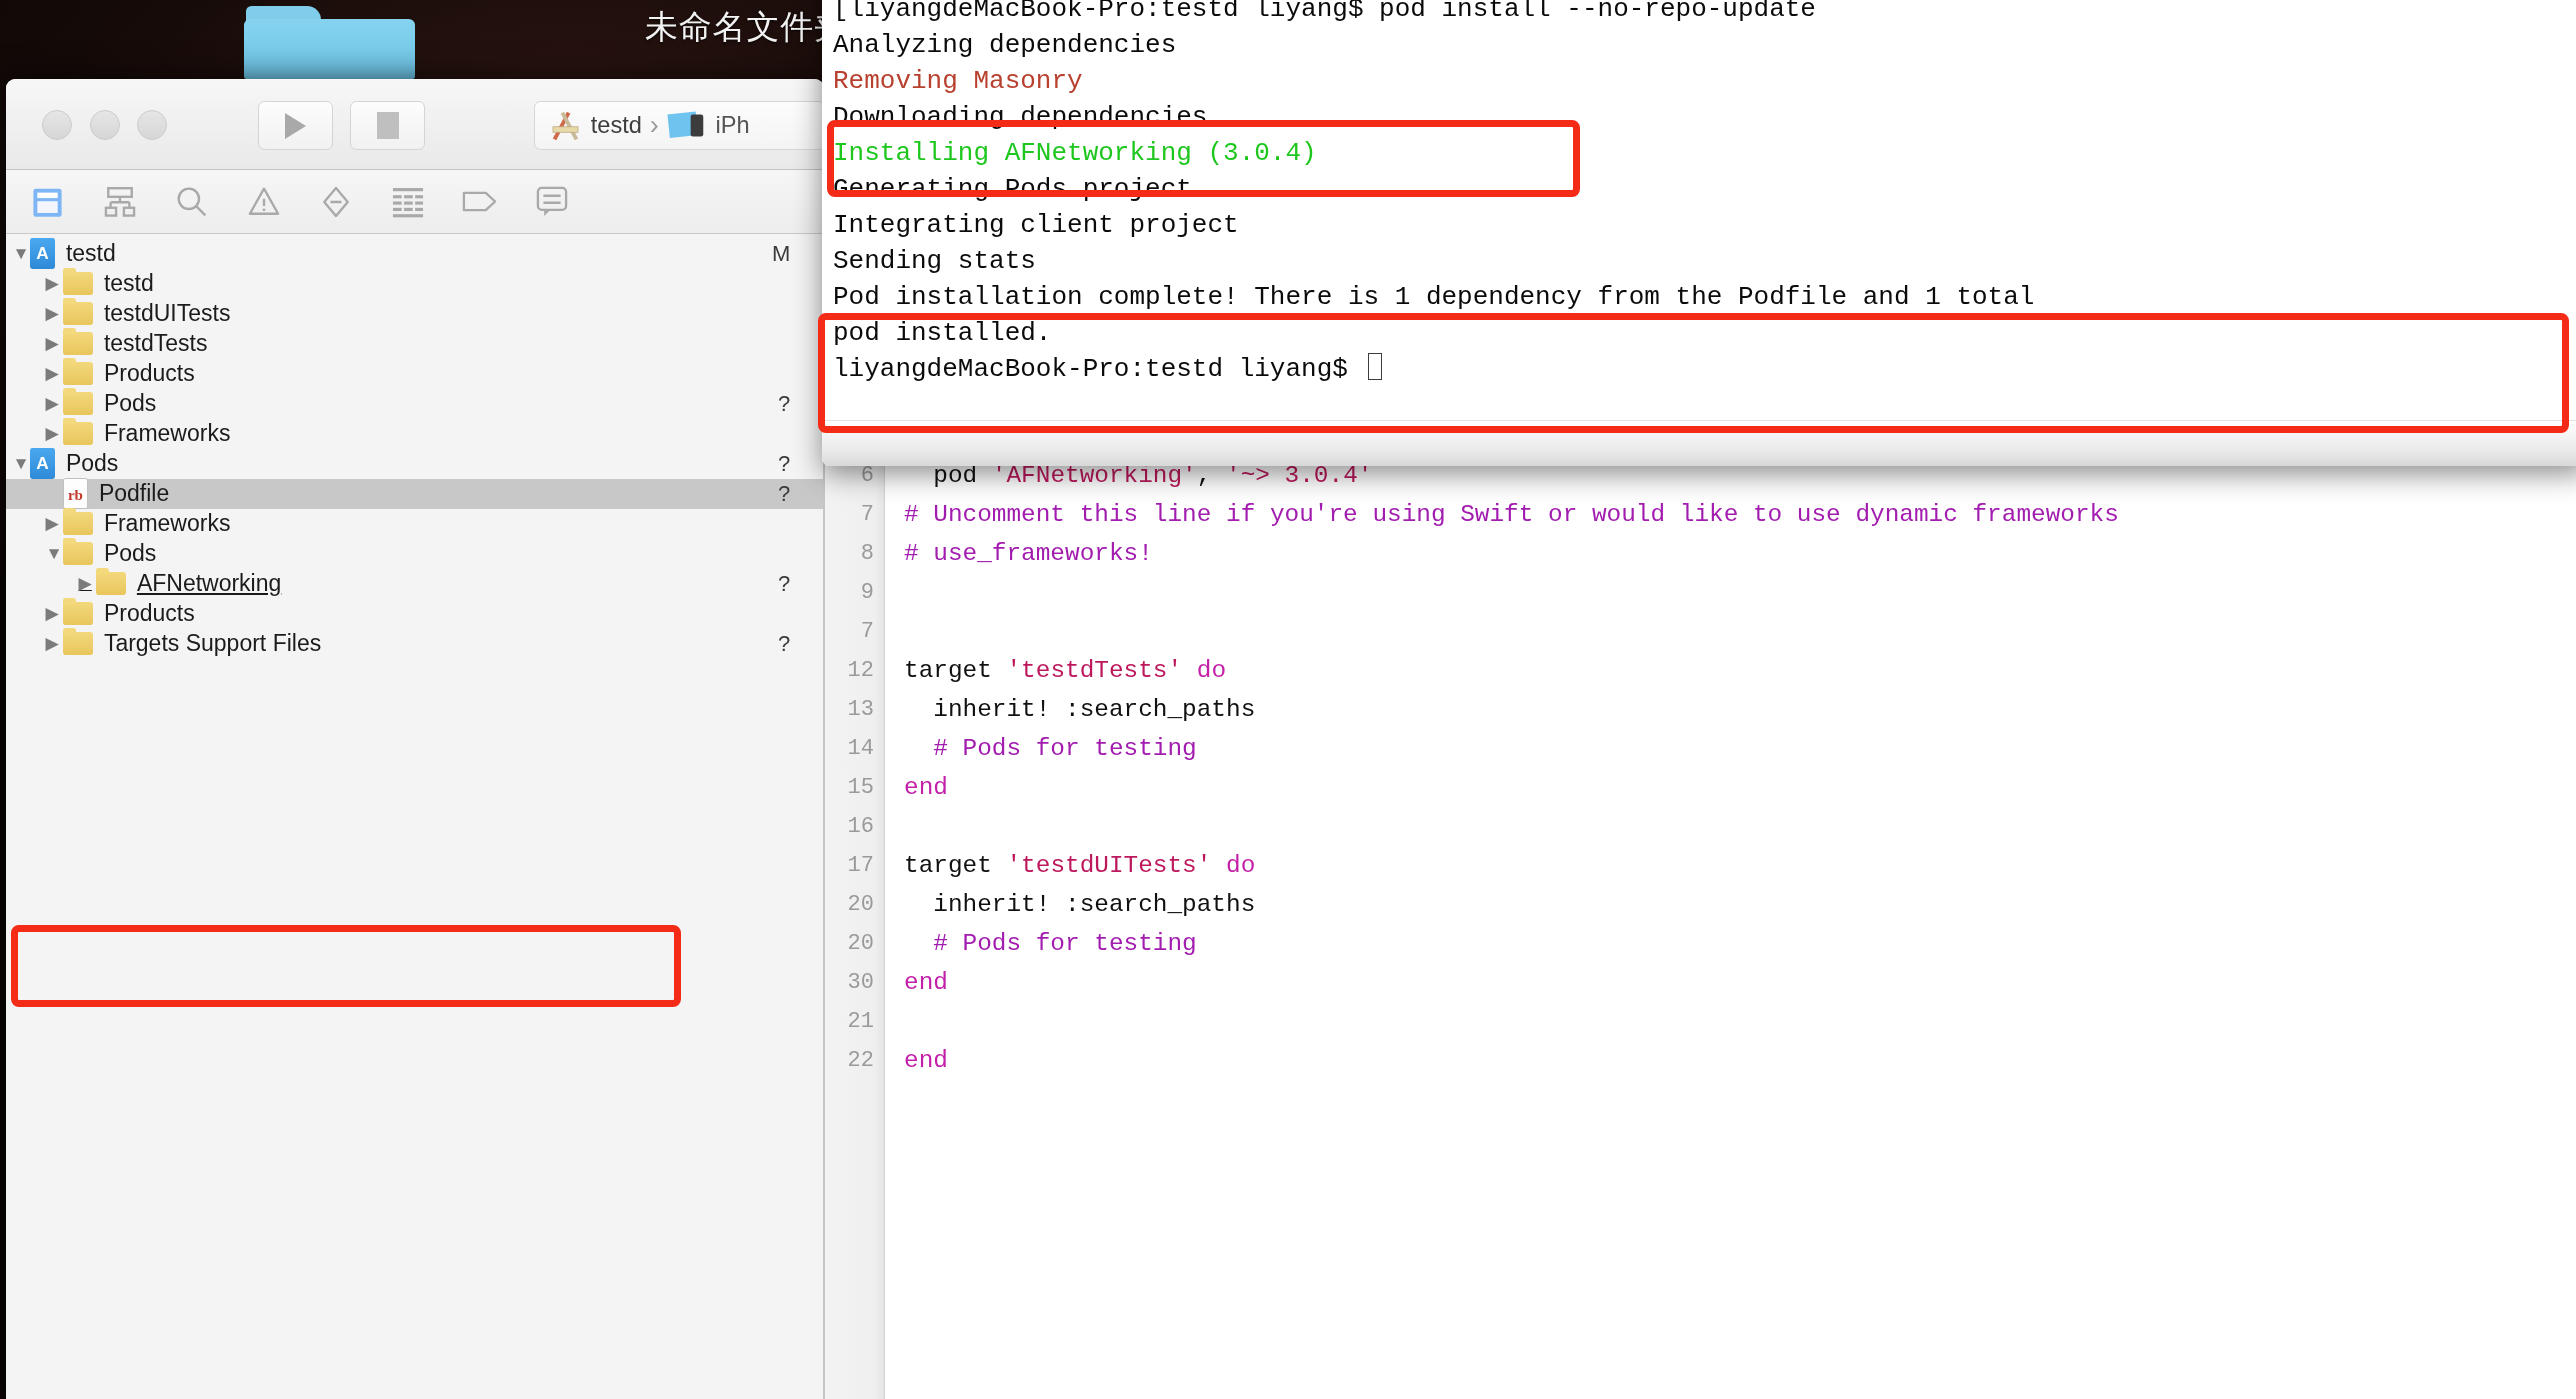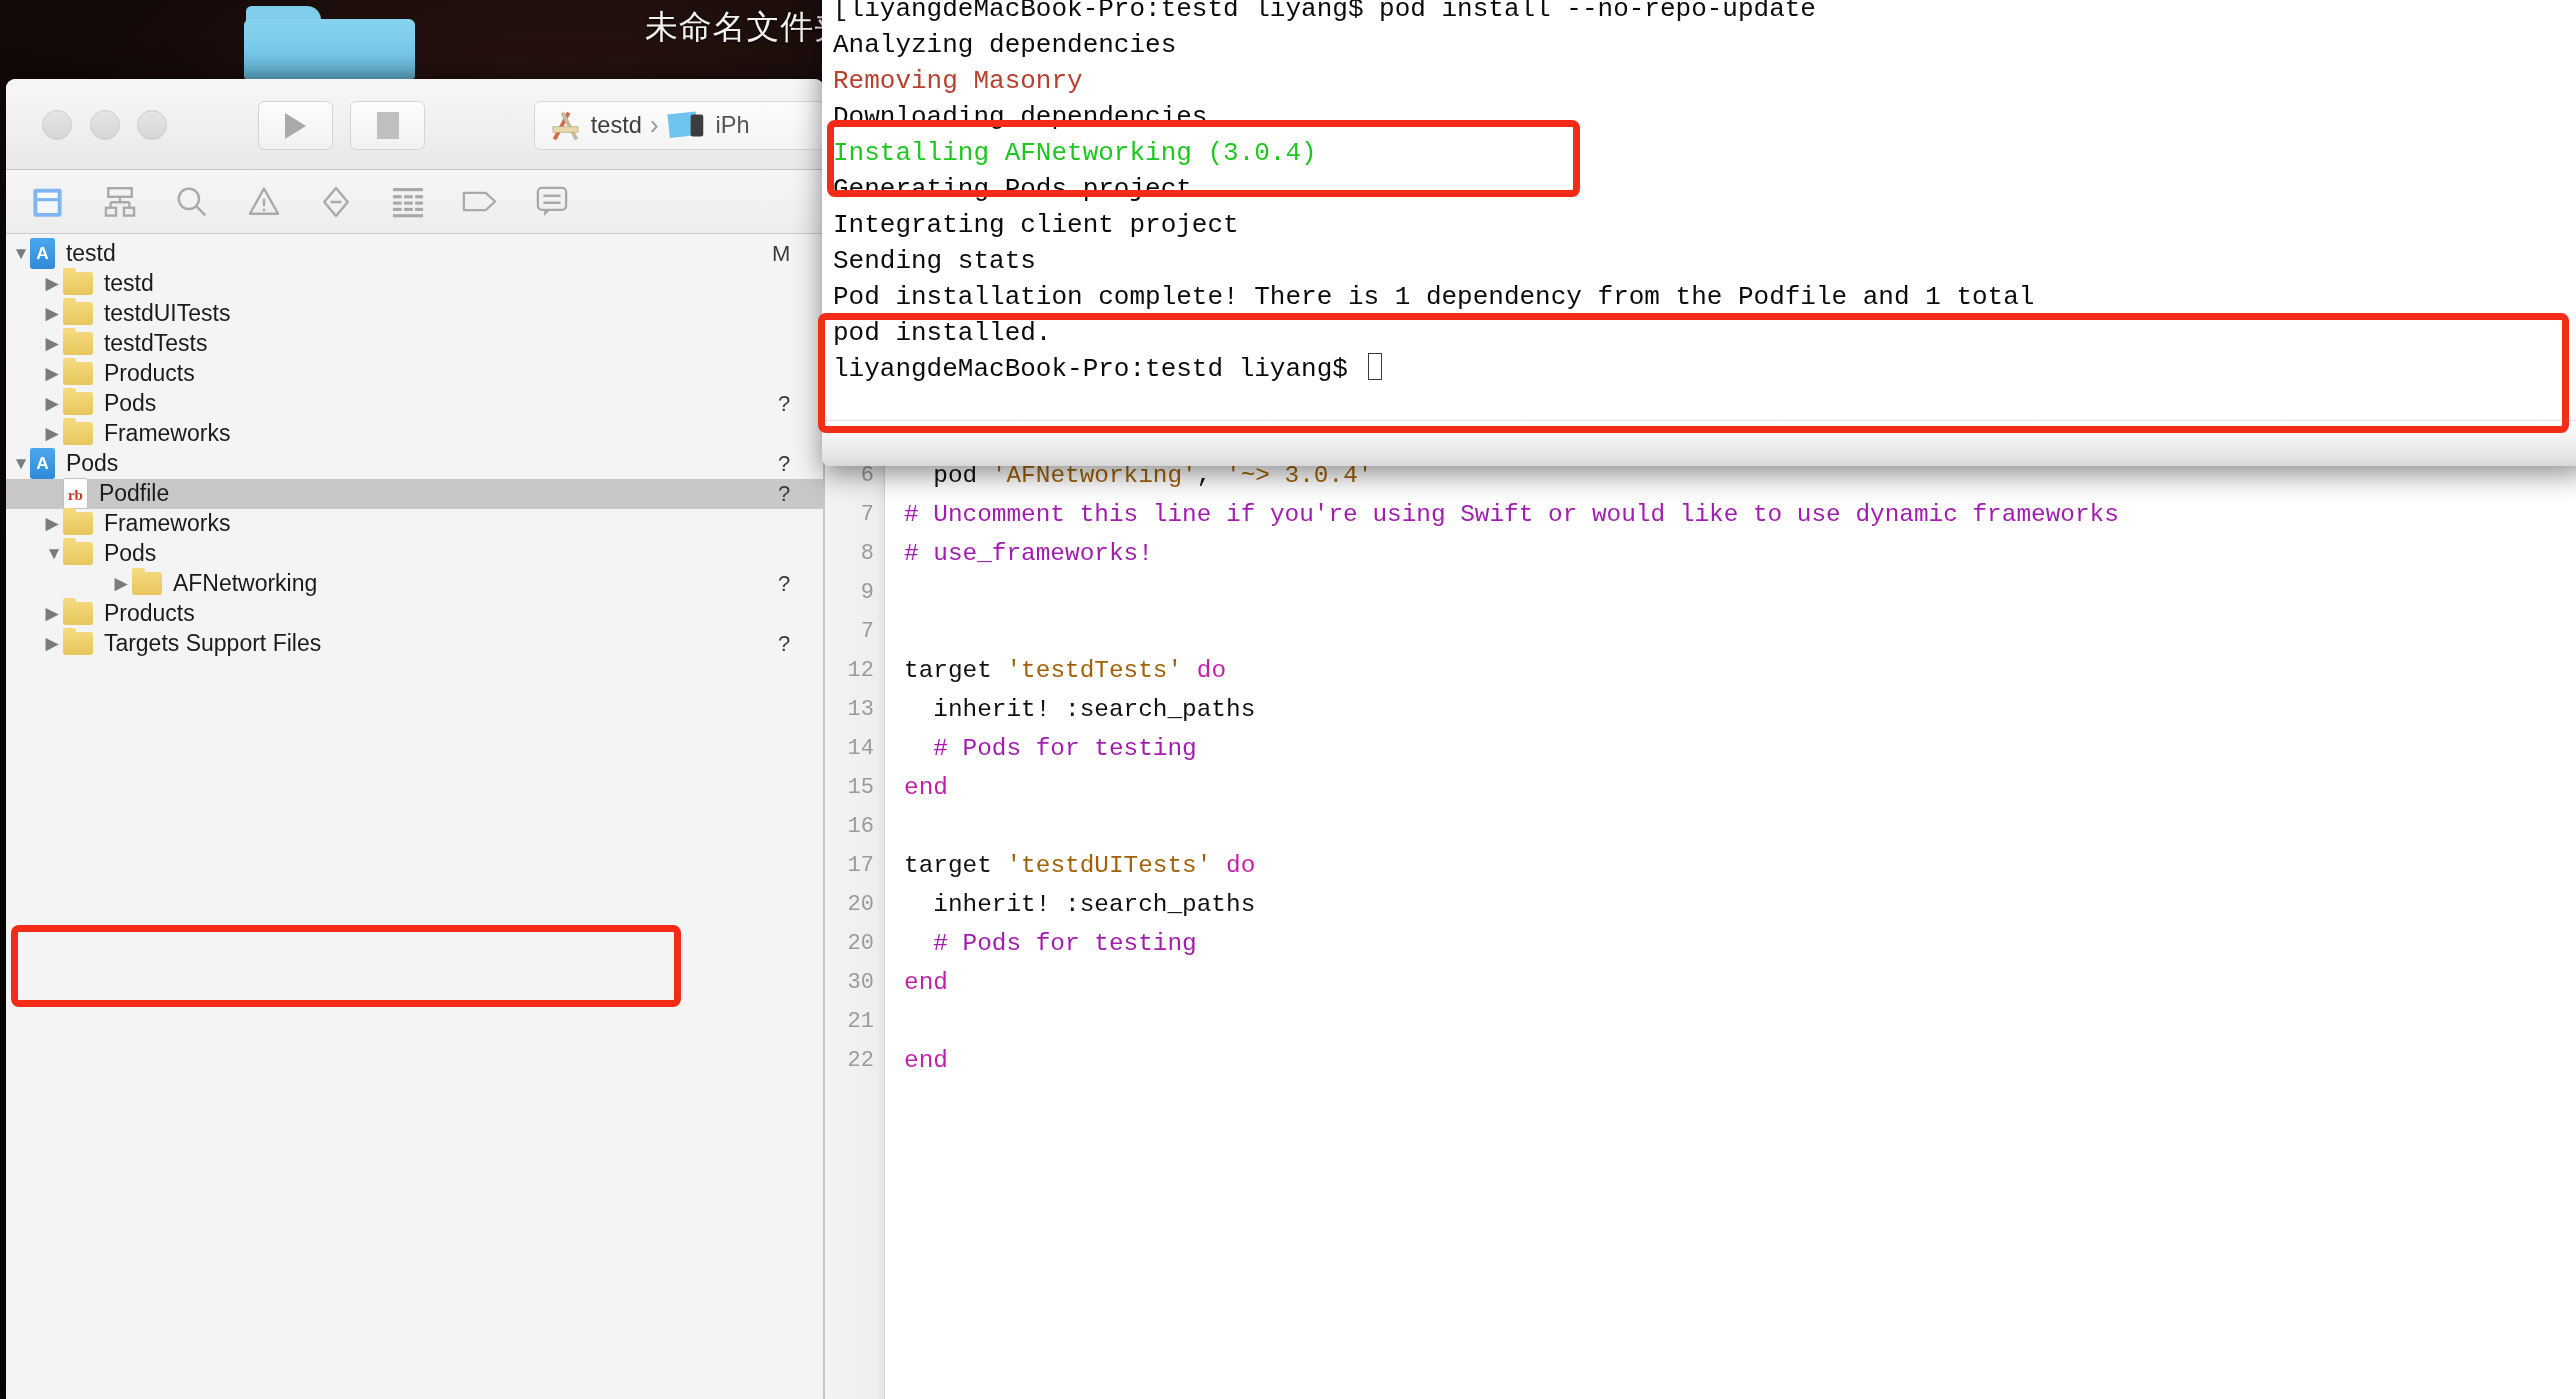--- a/index.html
+++ b/index.html
@@ -145,21 +145,21 @@
     content:"rb"; position: absolute; left: 0; right: 0; bottom: 3.9px;
     color: #c0392b; font-size: 15px; text-align: center; font-weight: 700;
     font-family: "Liberation Serif", serif;
   }
   .row .lbl { margin-left: 1.6px; }
   .row .status {
     position: absolute; right: 33px; font-size: 22px; color: #3a3a3a;
   }
   .ind0 { padding-left: 0px; }
   .ind1 { padding-left: 33px; }
-  .ind2 { padding-left: 102px; }
+  .ind2 { padding-left: 66px; text-decoration: underline; }
 
   
   #hl-afn {
     position: absolute; left: 11px; top: 925px;
     width: 670px; height: 82px;
     border: 7px solid #f42b17; border-radius: 7.9px;
     pointer-events: none; z-index: 40;
   }
 
   
@@ -178,21 +178,21 @@
   .code-line {
     position: relative; height: 39px; display: flex; align-items: center;
     font-family: "Liberation Mono", monospace; font-size: 24.4px; white-space: pre;
   }
   .code-line .ln {
     position: absolute; left: 0; width: 49px; text-align: right;
     color: #9a9a9a; font-size: 22px;
   }
   .code-line .src { margin-left: 79px; }
   .t-plain { color: #111; }
-  .t-str   { color: #a16207; }
+  .t-str   { color: #be185d; }
   .t-com   { color: #a21caf; }
   .t-kw    { color: #c31fa8; }
 
   
   #terminal {
     position: absolute; left: 822px; top: -14px;
     width: 1765px; height: 480px;
     background: #ffffff;
     border-radius: 7.9px;
     box-shadow: 0 7.9px 28px rgba(0,0,0,.45);

